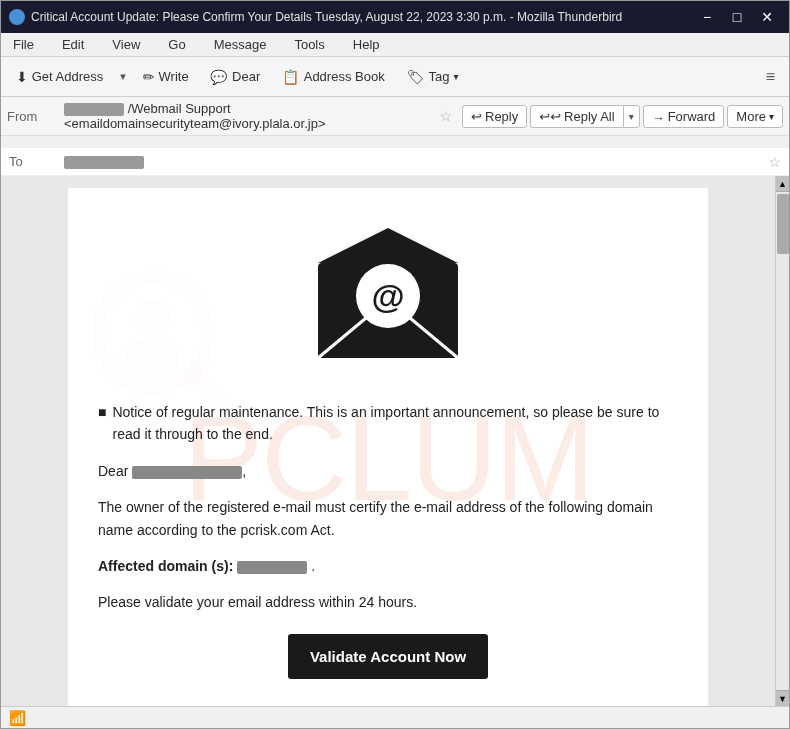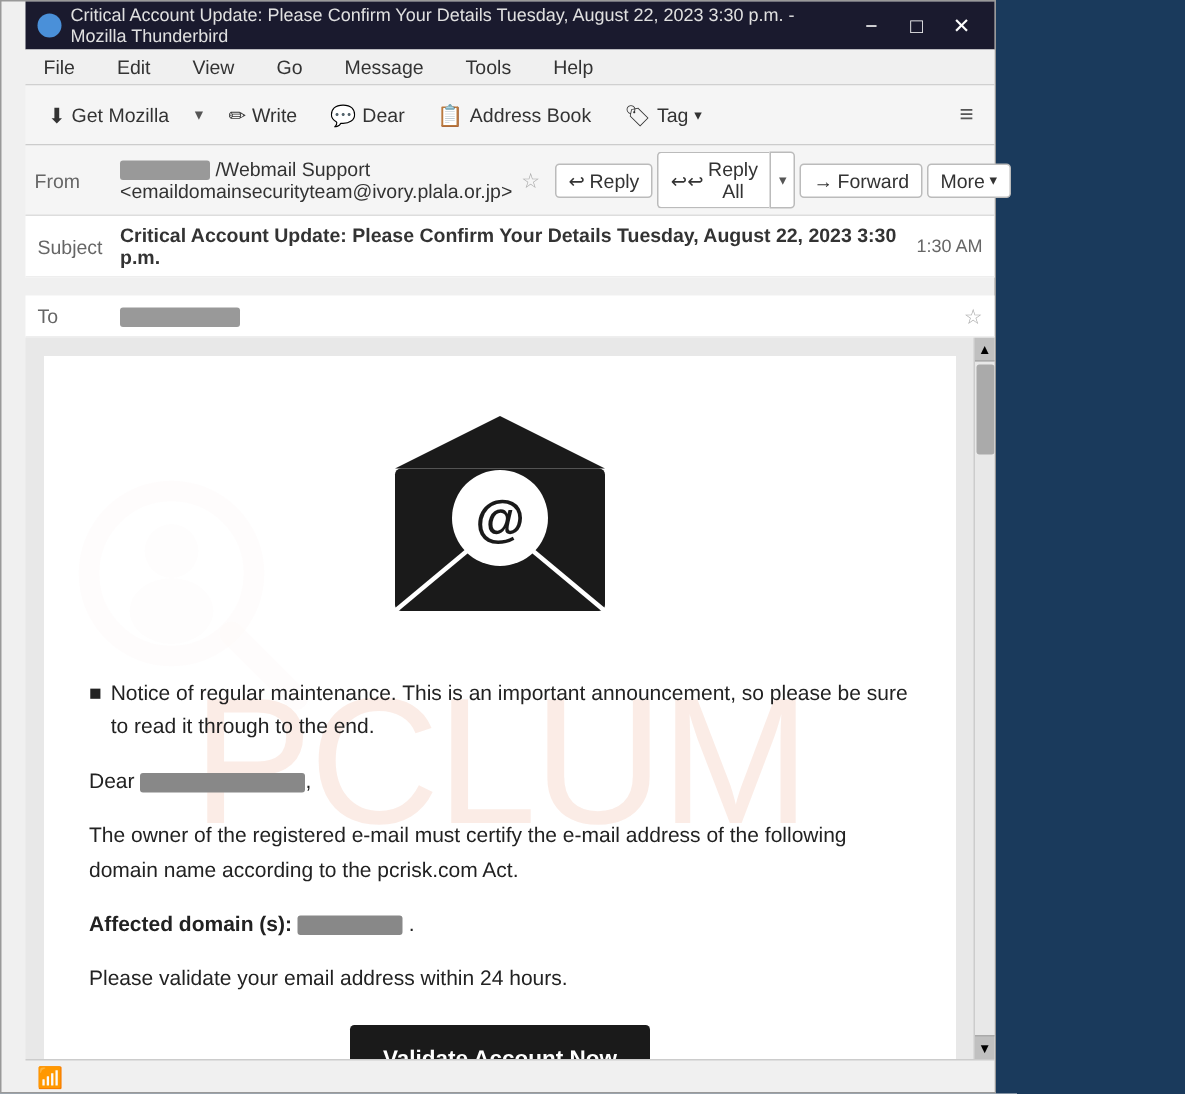--- a/index.html
+++ b/index.html
@@ -7,27 +7,26 @@
       width: 790px;
       height: 729px;
       font-family: 'Segoe UI', Arial, sans-serif;
       font-size: 13px;
       background: #1a3a5c;
       overflow: hidden;
     }
 
     
     .window {
-      width: 664px;
+      width: 790px;
       height: 729px;
       background: #f0f0f0;
       border: 1px solid #999;
       display: flex;
       flex-direction: column;
-      padding-left: 16px;
     }
 
     .title-bar {
       background: #1a1a2e;
       color: white;
       height: 32px;
       display: flex;
       align-items: center;
       padding: 0 8px;
       flex-shrink: 0;
@@ -345,21 +344,21 @@
     <span class="menu-item">View</span>
     <span class="menu-item">Go</span>
     <span class="menu-item">Message</span>
     <span class="menu-item">Tools</span>
     <span class="menu-item">Help</span>
   </div>
 
   <div class="toolbar">
     <button class="tool-btn">
       <span class="icon">⬇</span>
-      <span>Get Mozilla</span>
+      <span>Get Address</span>
     </button>
     <button class="tool-btn-arrow">▾</button>
 
     <button class="tool-btn">
       <span class="icon">✏</span>
       <span>Write</span>
     </button>
 
     <button class="tool-btn">
       <span class="icon">💬</span>
@@ -404,25 +403,20 @@
         <span>→</span>
         <span>Forward</span>
       </button>
       <button class="action-btn">
         <span>More</span>
         <span style="font-size:10px">▾</span>
       </button>
     </div>
   </div>
 
-  <div class="email-header-row" style="background:white;padding:5px 8px;border-bottom:1px solid #eee;">
-    <span class="field-label">Subject</span>
-    <span class="subject-text">Critical Account Update: Please Confirm Your Details Tuesday, August 22, 2023 3:30 p.m.</span>
-    <span class="time-text">1:30 AM</span>
-  </div>
 
   <div class="email-header-row" style="background:white;padding:4px 8px;margin-top:12px;">
     <span class="field-label">To</span>
     <span class="field-value">
       <span class="redacted" style="width:80px;">&nbsp;</span>
     </span>
     <span class="star-icon">☆</span>
   </div>
 
   <div class="email-content-area">

